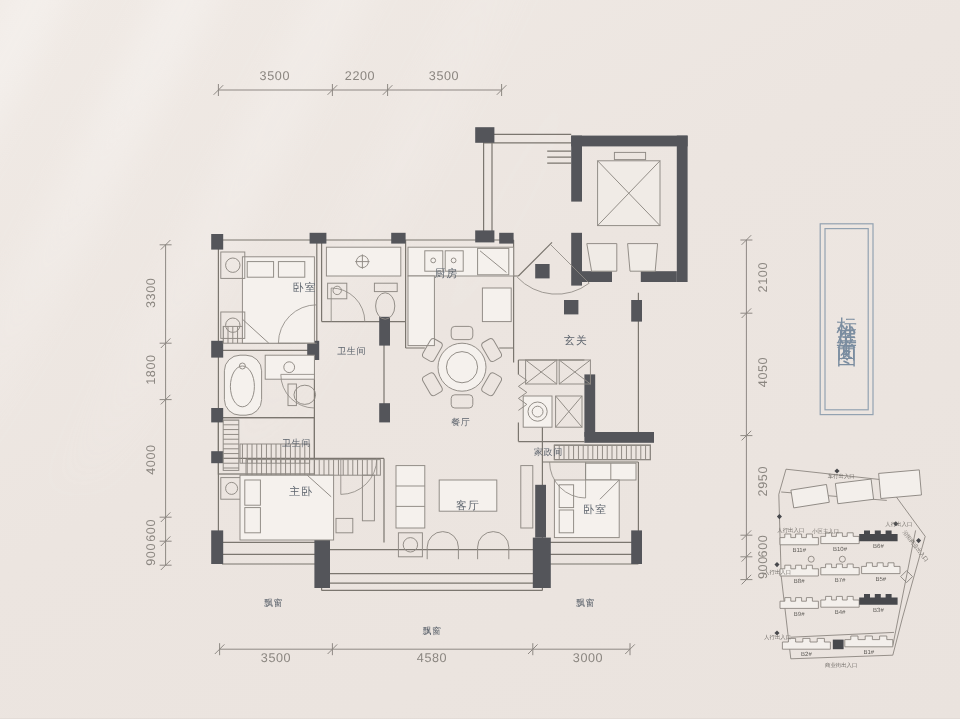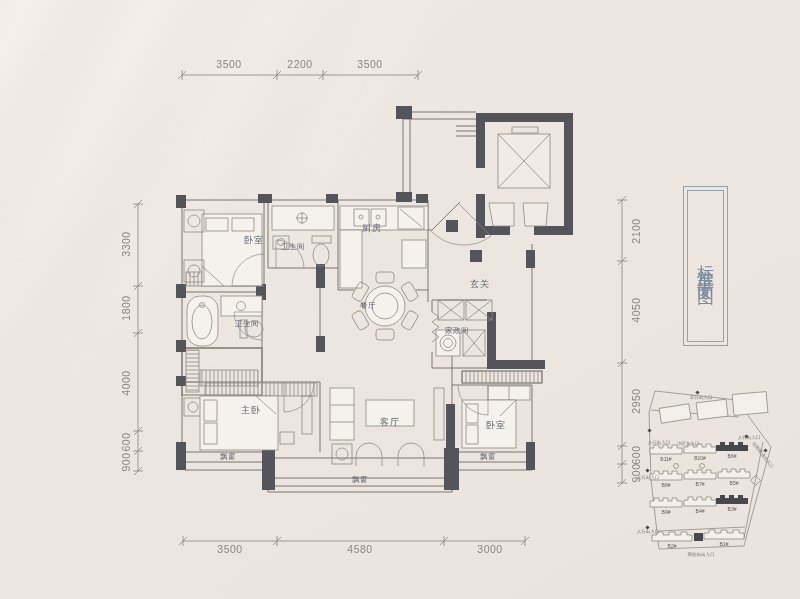--- a/index.html
+++ b/index.html
@@ -7,21 +7,21 @@
     background:linear-gradient(150deg,#f0eae5 0%,#ece5e0 45%,#eae3de 100%);
     font-family:"Liberation Sans",sans-serif;}
   .streaks{position:absolute;top:-150px;left:-170px;width:660px;height:570px;
     background:repeating-linear-gradient(118deg,rgba(255,255,255,.65) 0 46px,rgba(255,255,255,0) 46px 112px);
     opacity:.38;filter:blur(13px);pointer-events:none;
     -webkit-mask-image:radial-gradient(ellipse at 32% 22%,#000 15%,transparent 72%);
     mask-image:radial-gradient(ellipse at 32% 22%,#000 15%,transparent 72%);}
   svg{position:absolute;left:0;top:0;}
   .lbl{position:absolute;transform:translate(-50%,-50%);font-size:9px;color:#5d646d;
     letter-spacing:1px;white-space:nowrap;}
-  .lbl.sm{font-size:7.5px;letter-spacing:.5px;}
+  .lbl.sm{font-size:7.5px;letter-spacing:.5px;margin-top:46px;}
   .dim{position:absolute;transform:translate(-50%,-50%);font-size:10.5px;color:#8b8680;
     letter-spacing:.5px;white-space:nowrap;}
   .dim.v{transform:translate(-50%,-50%) rotate(-90deg);}
   .titlebox{position:absolute;left:683px;top:186px;width:45px;height:160px;
     border:1px solid #93a2b1;padding:3px;box-sizing:border-box;background:rgba(255,255,255,.06);}
   .titlebox .inner{width:100%;height:100%;border:1px solid #93a2b1;box-sizing:border-box;
     display:flex;align-items:center;justify-content:center;}
   .titlebox .txt{writing-mode:vertical-rl;font-size:17px;letter-spacing:5px;color:#7b8da0;}
   .slbl{position:absolute;transform:translate(-50%,-50%);font-size:4.5px;color:#6e6a65;
     white-space:nowrap;letter-spacing:0;}
@@ -269,21 +269,21 @@
         <rect x="646" y="526" width="3" height="3" transform="rotate(45 647.5 527.5)"></rect>
         <rect x="764" y="449" width="3" height="3" transform="rotate(45 765.5 450.5)"></rect>
       </g>
     </g>
   </svg>
 
   <span class="lbl" style="left:254px;top:240px">卧室</span>
   <span class="lbl sm" style="left:293px;top:247px">卫生间</span>
   <span class="lbl" style="left:372px;top:228px">厨房</span>
   <span class="lbl" style="left:480px;top:284px">玄关</span>
-  <span class="lbl sm" style="left:368px;top:306px">餐厅</span>
+  <span class="lbl sm" style="left:384px;top:306px">餐厅</span>
   <span class="lbl sm" style="left:247px;top:324px">卫生间</span>
   <span class="lbl sm" style="left:457px;top:331px">家政间</span>
   <span class="lbl" style="left:251px;top:410px">主卧</span>
   <span class="lbl" style="left:390px;top:422px">客厅</span>
   <span class="lbl" style="left:496px;top:425px">卧室</span>
   <span class="lbl sm" style="left:228px;top:457px">飘窗</span>
   <span class="lbl sm" style="left:488px;top:457px">飘窗</span>
   <span class="lbl sm" style="left:360px;top:480px">飘窗</span>
 
   <span class="dim" style="left:229px;top:64px">3500</span>

